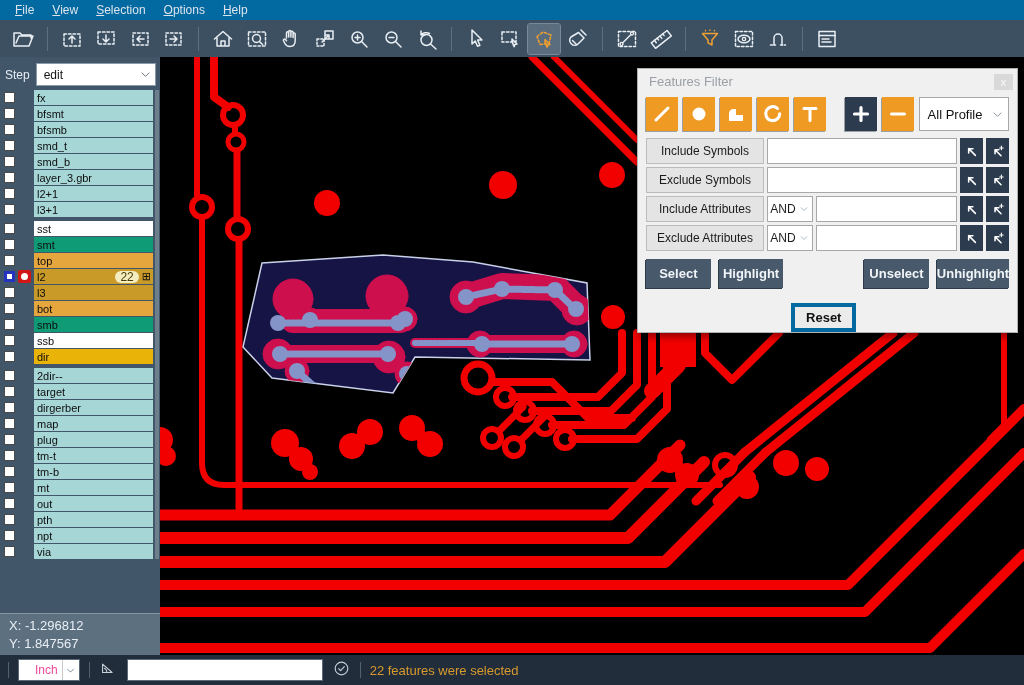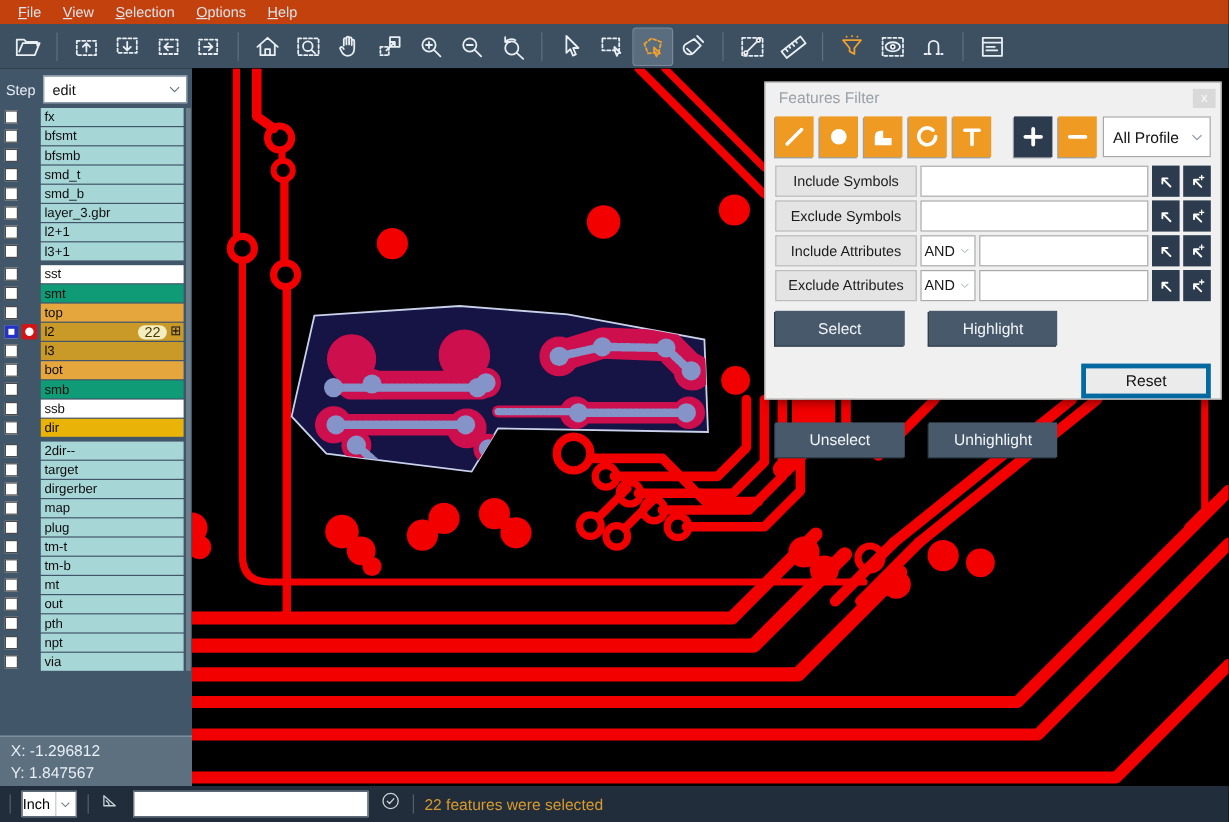--- a/index.html
+++ b/index.html
@@ -1,21 +1,21 @@
 <!DOCTYPE html>
 <html><head>
 <meta charset="utf-8">
 <style>
   * { box-sizing: border-box; margin: 0; padding: 0; }
   html,body { width:1024px; height:685px; overflow:hidden; }
   body { font-family:"Liberation Sans", sans-serif; background:#000; }
   #app { position:relative; width:1024px; height:685px; display:flex; flex-direction:column; }
 
   
-  .menubar { height:20px; background:#c2410c; display:flex; align-items:center; padding-left:6px; flex:0 0 auto; }
+  .menubar { height:20px; background:#0369a1; display:flex; align-items:center; padding-left:6px; flex:0 0 auto; }
   .menu-item { color:#dde4ec; font-size:12px; padding:0 9px; line-height:20px; cursor:default; }
   .menu-item u { text-decoration:underline; }
 
   
   .toolbar { height:37px; background:#3c5062; display:flex; align-items:center; padding-left:6px; flex:0 0 auto; }
   .tbtn { width:32px; height:30px; display:flex; align-items:center; justify-content:center; border-radius:2px; margin:0 1px; }
   .tbtn svg { width:24px; height:24px; stroke:#e9eef3; fill:none; stroke-width:1.5; stroke-linecap:round; stroke-linejoin:round; }
   .tbtn.accent svg { stroke:#f0a030; }
   .tbtn.active { background:#5a6d7f; outline:1px solid #77немесе; outline:1px solid #77899b; }
   .tsep { width:1px; height:24px; background:#5d7082; margin:0 7px; }
@@ -63,29 +63,29 @@
   .profile-select { margin-left:auto; width:93px; height:34px; background:#fff; border:1px solid #a8a8a8; display:flex; align-items:center; justify-content:space-between; padding:0 3px 0 8px; font-size:13px; color:#111; }
   .profile-select svg { width:15px; height:15px; stroke:#8a97a3; fill:none; stroke-width:1.6; }
   .dlg-rows { padding:2px 8px 0 8px; }
   .f-row { height:26px; margin-bottom:3px; display:flex; gap:3px;border-radius:11px; }
   .f-chip { width:118px; background:#e4e4e4; border:1px solid #bcbcbc; font-size:12px; color:#1b1b1b; display:flex; align-items:center; justify-content:center; flex:0 0 auto; }
   .f-op { width:46px; background:#fff; border:1px solid #a8a8a8; font-size:12px; color:#1b1b1b; display:flex; align-items:center; justify-content:center; gap:2px; flex:0 0 auto; }
   .f-op svg { width:12px; height:12px; stroke:#98a4af; fill:none; stroke-width:1.6; }
   .f-input { flex:1; border:1px solid #a8a8a8; background:#fff; min-width:0; font-size:12px; padding:0 5px; font-family:"Liberation Sans",sans-serif; }
   .f-abtn { width:23px; background:#2c3b4d; display:flex; align-items:center; justify-content:center; flex:0 0 auto; position:relative; }
   .f-abtn svg { width:17px; height:17px; }
-  .dlg-actions { display:grid; grid-template-columns:1fr 1fr 1fr; gap:20px; padding:5px 8px 0 8px; }
+  .dlg-actions { display:grid; grid-template-columns:1fr 1fr 1fr 1fr 1fr; gap:8px; padding:5px 8px 0 8px;font-weight:bold; }
   .act { height:29px; display:flex; align-items:center; justify-content:center; font-size:13px; }
   .act.dark { background:#47596b; color:#f2f5f8; box-shadow:-1px 1px 0 #2d3a47; }
   .act.light { background:#ebebeb; border:4px solid #0369a1; color:#111;margin-top:44px; }
 
   
   .statusbar { height:30px; background:#222d3b; display:flex; align-items:center; padding:0 8px; gap:9px; flex:0 0 auto; }
   .ssep { width:1px; height:16px; background:#51626f; }
-  .unit-select { height:22px; background:#fff; border:1px solid #5a6a78; display:flex; align-items:center; font-size:12px; color:#000000; padding-left:0; }
+  .unit-select { height:22px; background:#fff; border:1px solid #5a6a78; display:flex; align-items:center; font-size:12px; color:#ec4899; padding-left:16px; }
   .unit-select .uv { margin-right:4px; }
   .unit-select .uchev { width:17px; height:20px; border-left:1px solid #c9c9c9; display:flex; align-items:center; justify-content:center; }
   .unit-select svg { width:13px; height:13px; stroke:#6a7886; fill:none; stroke-width:1.6; }
   .sicon svg { width:19px; height:19px; stroke:#c7d0d8; fill:none; stroke-width:1.4; stroke-linecap:round; stroke-linejoin:round; }
   .cmd-input { width:196px; height:22px; background:#fff; border:1px solid #5a6a78; font-size:12px; padding:0 5px; font-family:"Liberation Sans",sans-serif; }
   .status-msg { color:#d89a2c; font-size:13px; }
 </style>
 </head>
 <body>
 

